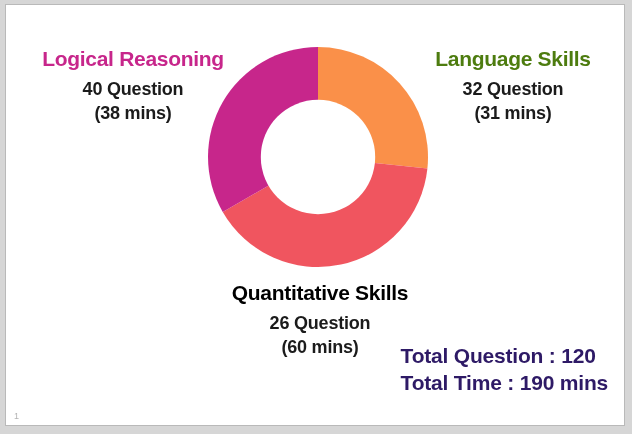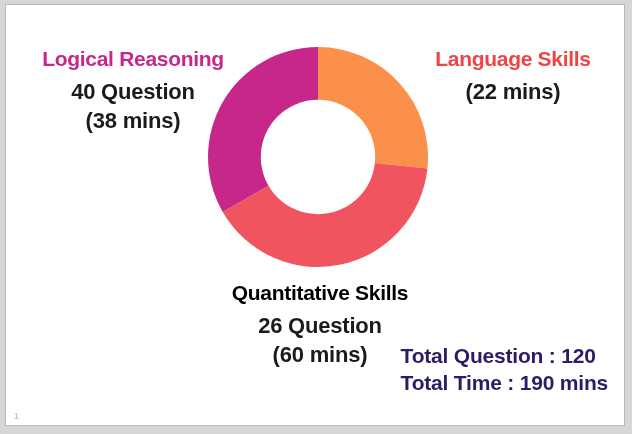--- a/index.html
+++ b/index.html
@@ -46,21 +46,21 @@
     line-height: 1.18;
   }
   .seg-title {
     font-size: 21px;
     font-weight: bold;
     letter-spacing: -0.3px;
     white-space: nowrap;
     margin-bottom: 7px;
   }
   .seg-line {
-    font-size: 22px;
+    font-size: 18px;
     font-weight: bold;
     color: #1b1b1b;
     white-space: nowrap;
     letter-spacing: -0.2px;
     margin-top: 3px;
   }
   #block-logical {
     left: 12px;
     top: 42px;
     width: 230px;
@@ -113,22 +113,23 @@
       </svg>
   </div>
 
   <div class="label-block" id="block-logical">
     <div class="seg-title" style="color:#c7268b;">Logical Reasoning</div>
     <div class="seg-line">40 Question</div>
     <div class="seg-line">(38 mins)</div>
   </div>
 
   <div class="label-block" id="block-language">
-    <div class="seg-title" style="color:#ef4444;">Language Skills</div>
-    <div class="seg-line">(22 mins)</div>
+    <div class="seg-title" style="color:#4d7c0f;">Language Skills</div>
+    <div class="seg-line">32 Question</div>
+    <div class="seg-line">(31 mins)</div>
   </div>
 
   <div class="label-block" id="block-quant">
     <div class="seg-title" style="color:#000000;">Quantitative Skills</div>
     <div class="seg-line">26 Question</div>
     <div class="seg-line">(60 mins)</div>
   </div>
 
   <div id="totals">
     <div class="total-line">Total Question : 120</div>

